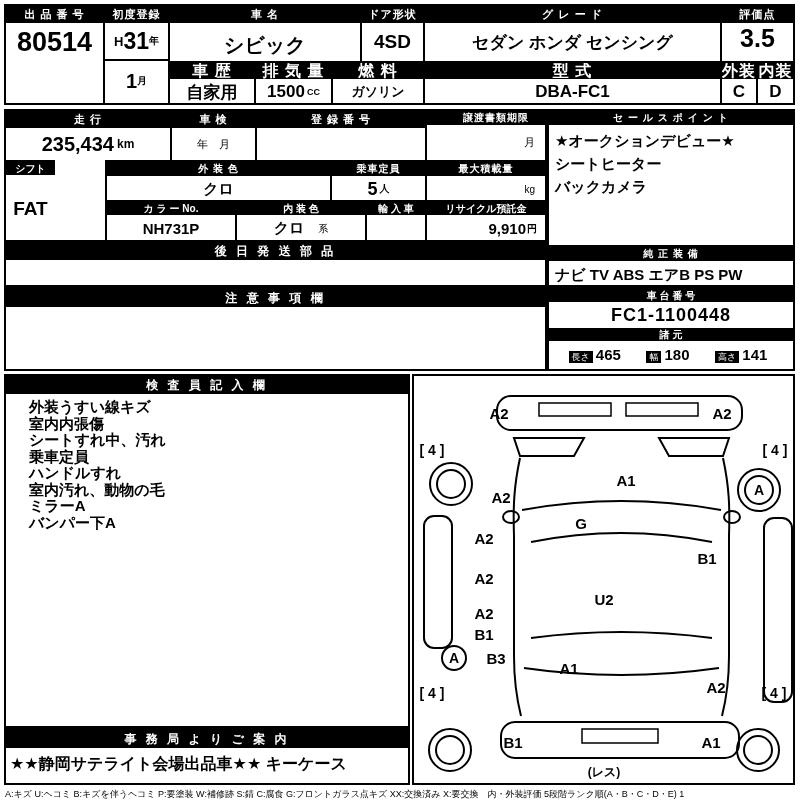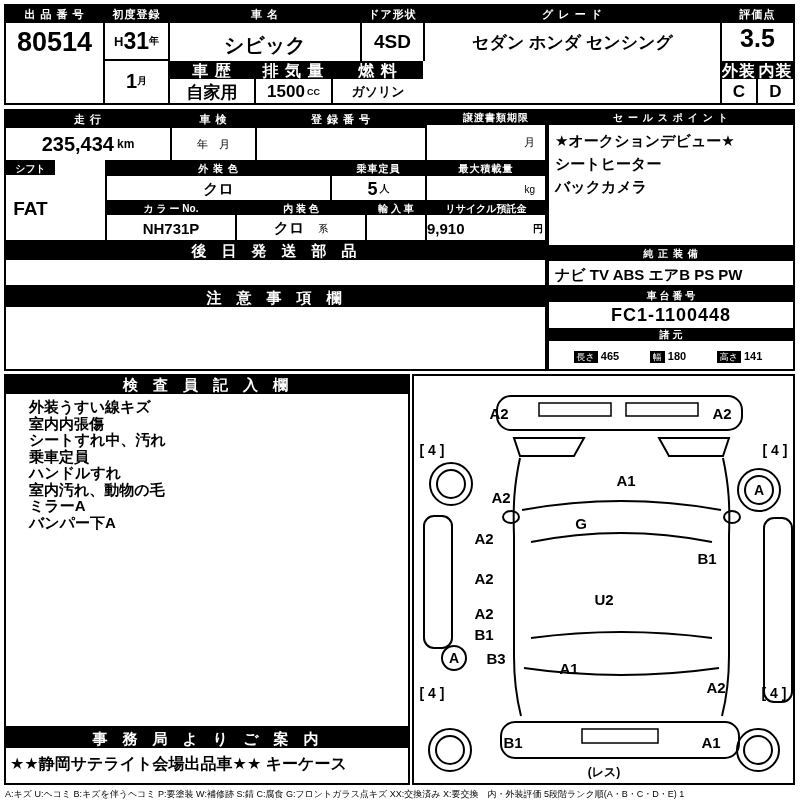--- a/index.html
+++ b/index.html
@@ -8,30 +8,30 @@
   .blk{position:absolute;border:2px solid #000;background:#fff;box-sizing:border-box;}
   .cell{position:absolute;box-sizing:border-box;overflow:hidden;}
   .bl{border-left:2px solid #000;}
   .bt{border-top:2px solid #000;}
   .hbar{background:#000;color:#fff;font-weight:bold;display:flex;align-items:center;
         justify-content:center;white-space:nowrap;overflow:hidden;}
   .h17{height:17px;font-size:11px;letter-spacing:1px;}
   .h16{height:16px;font-size:16px;letter-spacing:1px;}
   .h14{height:14px;font-size:10px;letter-spacing:1px;}
   .h13{height:13px;font-size:10px;}
-  .h18{height:18px;font-size:15px;letter-spacing:3px;font-family:Liberation Mono, monospace;}
+  .h18{height:18px;font-size:12px;letter-spacing:3px;}
   .v{display:flex;align-items:center;justify-content:center;font-weight:bold;white-space:nowrap;}
   .unit{font-weight:bold;}
   .f9{font-size:9px}.f10{font-size:10px}.f11{font-size:11px}.f12{font-size:12px}
   .f13{font-size:13px}.f15{font-size:15px}.f16{font-size:16px}
   .f17{font-size:17px}.f18{font-size:18px}.f19{font-size:19px}.f20{font-size:20px}
   .f23{font-size:23px}.f25{font-size:25px}.f27{font-size:27px}
   .lines{font-weight:bold;font-size:15px;line-height:16.5px;padding:5px 23px;}
   .slabel{background:#000;color:#fff;font-size:9px;padding:1px 3px;font-weight:normal;}
-  .sval{font-size:11px;font-weight:bold;margin:0 6px 0 3px;}
+  .sval{font-size:15px;font-weight:bold;margin:0 6px 0 3px;}
   svg text{font-family:"Liberation Sans","DejaVu Sans",sans-serif;font-weight:bold;fill:#000;}
 </style>
 </head>
 <body>
 
 <div class="sheet">
 
   <div class="blk" style="left:4px;top:4px;width:791px;height:101px">
 
     <div class="cell" style="left:0;top:0;width:97px;height:97px">
@@ -83,20 +83,24 @@
         <span class="f17">1500</span>
           <span class="unit f9" style="margin-left:2px">CC</span>
       </div>
     </div>
 
     <div class="cell bl bt" style="left:325px;top:55px;width:92px;height:42px">
       <div class="hbar h16">燃 料</div>
       <div class="v f13" style="height:26px">ガソリン</div>
     </div>
 
+    <div class="cell bl bt" style="left:417px;top:55px;width:297px;height:42px">
+      <div class="hbar h16">型  式</div>
+      <div class="v f17" style="height:26px">DBA-FC1</div>
+    </div>
 
     <div class="cell bl bt" style="left:714px;top:55px;width:36px;height:42px">
       <div class="hbar h16">外装</div>
       <div class="v f17" style="height:26px">C</div>
     </div>
 
     <div class="cell bl bt" style="left:750px;top:55px;width:37px;height:42px">
       <div class="hbar h16">内装</div>
       <div class="v f17" style="height:26px">D</div>
     </div>
@@ -164,21 +168,21 @@
       </div>
     </div>
 
     <div class="cell bl bt" style="left:359px;top:89px;width:60px;height:40px">
       <div class="hbar h13">輸 入 車</div>
       <div style="height:27px"></div>
     </div>
 
     <div class="cell bl bt" style="left:419px;top:89px;width:120px;height:40px">
       <div class="hbar h13">リサイクル預託金</div>
-      <div class="v" style="height:27px;justify-content:space-between;padding-right:2px">
+      <div class="v" style="height:27px;justify-content:flex-end;padding-right:8px">
         <span class="f15">9,910</span>
           <span class="unit f10" style="margin-left:1px">円</span>
       </div>
     </div>
 
     <div class="cell bt" style="left:0;top:129px;width:539px;height:45px">
       <div class="hbar h18">後 日 発 送 部 品</div>
       <div style="height:27px"></div>
     </div>
   </div>

